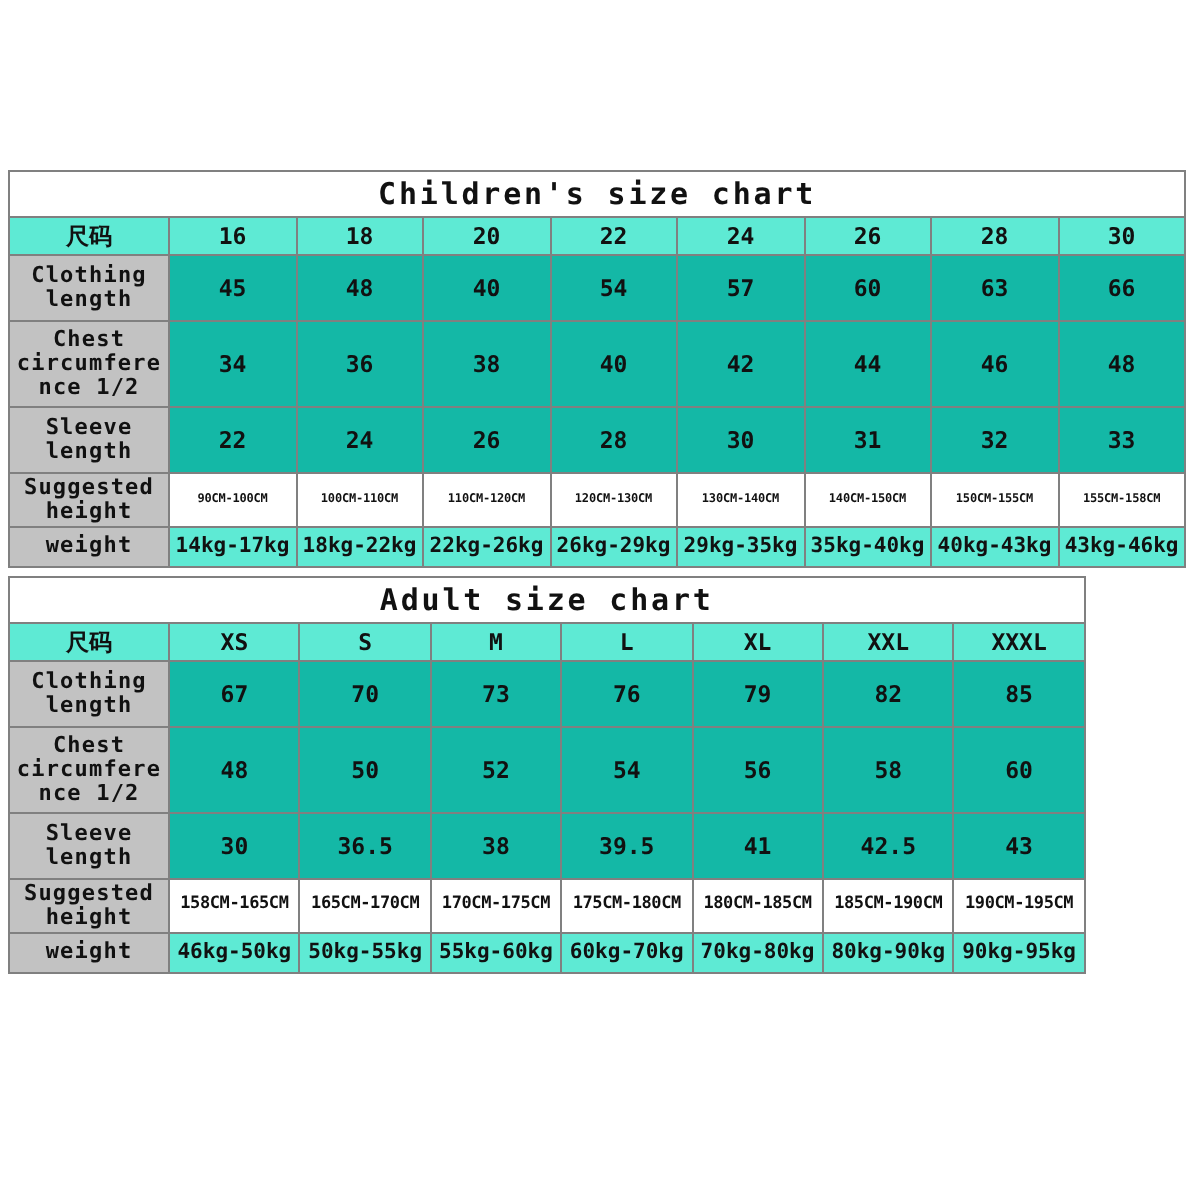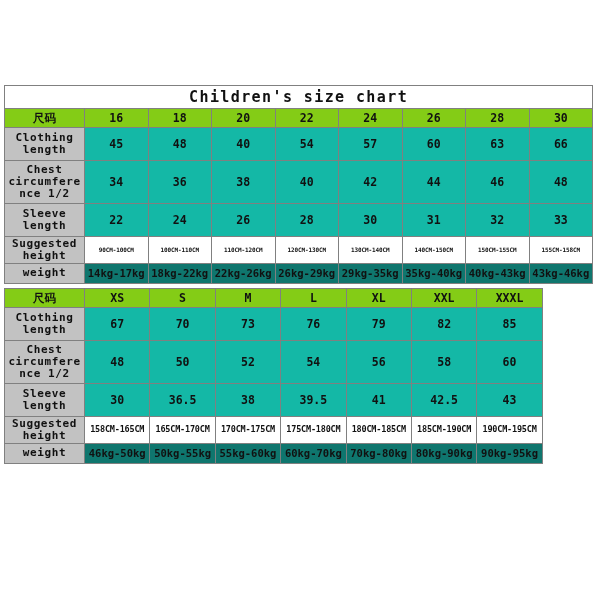--- a/index.html
+++ b/index.html
@@ -41,21 +41,21 @@
 
   .title-cell {
     background: #ffffff;
     font-size: 15px;
     letter-spacing: 1.4px;
     height: 22px;
     border-bottom: 1px solid #808080;
   }
 
   .hdr {
-    background: #84cc16;
+    background: #5eead4;
     font-size: 11.5px;
     height: 18px;
   }
 
   .rowlabel {
     background: #c2c2c2;
     font-size: 11px;
     letter-spacing: 0.6px;
   }
 
@@ -68,21 +68,21 @@
 
   .val-small {
     background: #ffffff;
     font-size: 6px;
     font-weight: bold;
     color: #333333;
     letter-spacing: -0.1px;
   }
 
   .val-wt {
-    background: #0f766e;
+    background: #5eead4;
     font-size: 10.5px;
     font-weight: normal;
     color: #222222;
   }
 
   .val-ht-adult {
     background: #ffffff;
     font-size: 8.5px;
     font-weight: normal;
     color: #222222;
@@ -228,20 +228,23 @@
       <col class="data-col">
         <col class="data-col">
         <col class="data-col">
         <col class="data-col">
       <col class="data-col">
         <col class="data-col">
         <col class="data-col">
     </colgroup>
     <tbody>
       <tr>
+        <td class="title-cell" colspan="8">Adult size chart</td>
+      </tr>
+      <tr>
         <td class="hdr">尺码</td>
         <td class="hdr">XS</td>
         <td class="hdr">S</td>
         <td class="hdr">M</td>
         <td class="hdr">L</td>
         <td class="hdr">XL</td>
         <td class="hdr">XXL</td>
         <td class="hdr">XXXL</td>
       </tr>
 

